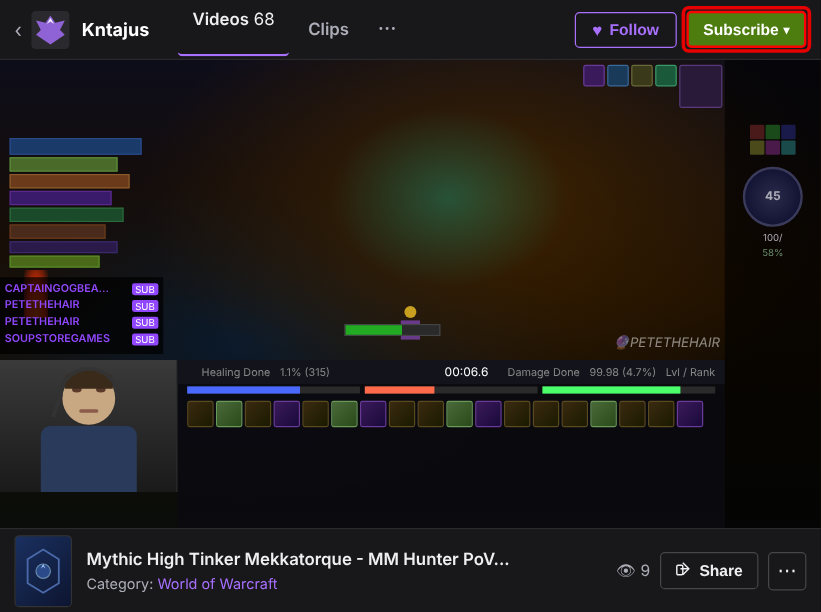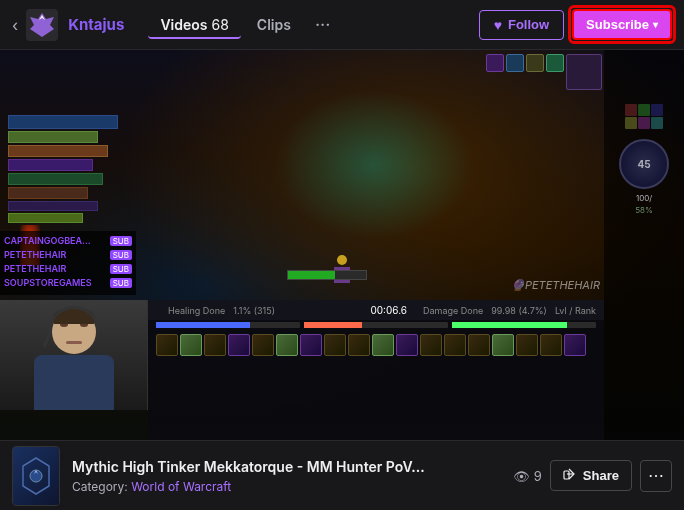--- a/index.html
+++ b/index.html
@@ -32,42 +32,42 @@
       height: 32px;
       margin-right: 10px;
     }
     .channel-logo svg {
       width: 32px;
       height: 32px;
     }
     .channel-name {
       font-size: 15px;
       font-weight: 700;
-      color: #8b5cf6;
+      color: #ffffff;
       margin-right: 24px;
     }
     .nav-tabs {
       display: flex;
       align-items: center;
       flex: 1;
       gap: 4px;
     }
     .nav-tab {
       padding: 6px 12px;
       font-size: 14px;
       font-weight: 600;
       color: #adadb8;
       cursor: pointer;
       border-radius: 4px;
       position: relative;
     }
     .nav-tab.active {
       color: #efeff1;
       border-bottom: 2px solid #a970ff;
-      padding-bottom: 4px;
+      padding-bottom: 20px;
     }
     .nav-tab .count {
       margin-left: 4px;
       color: #adadb8;
       font-weight: 400;
     }
     .nav-tab.active .count {
       color: #efeff1;
     }
     .nav-more {
@@ -93,21 +93,21 @@
       border-radius: 4px;
       font-size: 13px;
       font-weight: 600;
       cursor: pointer;
     }
     .btn-follow .heart {
       color: #a970ff;
       font-size: 14px;
     }
     .btn-subscribe {
-      background: #d946ef;
+      background: #4d7c0f;
       color: #fff;
       border: 2px solid #ff0000;
       padding: 6px 12px;
       border-radius: 4px;
       font-size: 13px;
       font-weight: 700;
       cursor: pointer;
       display: flex;
       align-items: center;
       gap: 4px;

